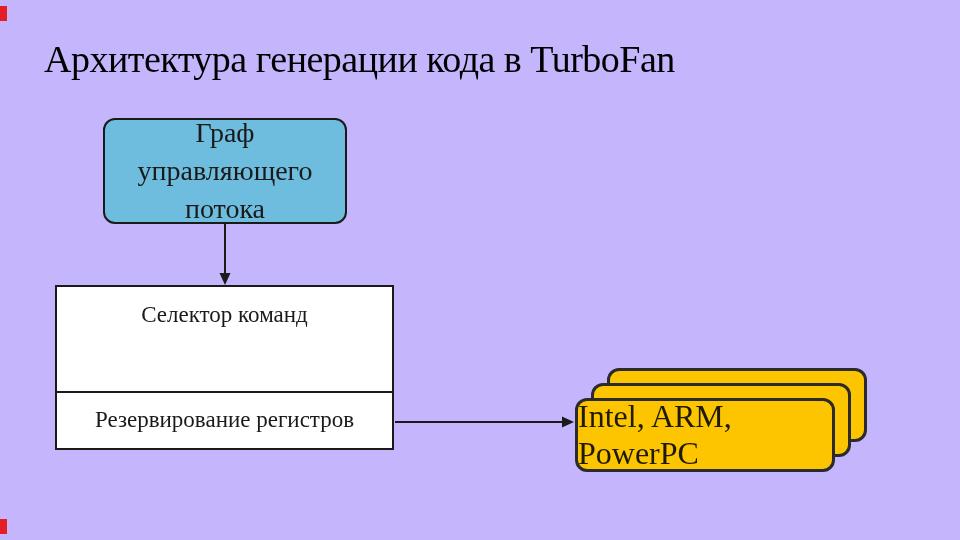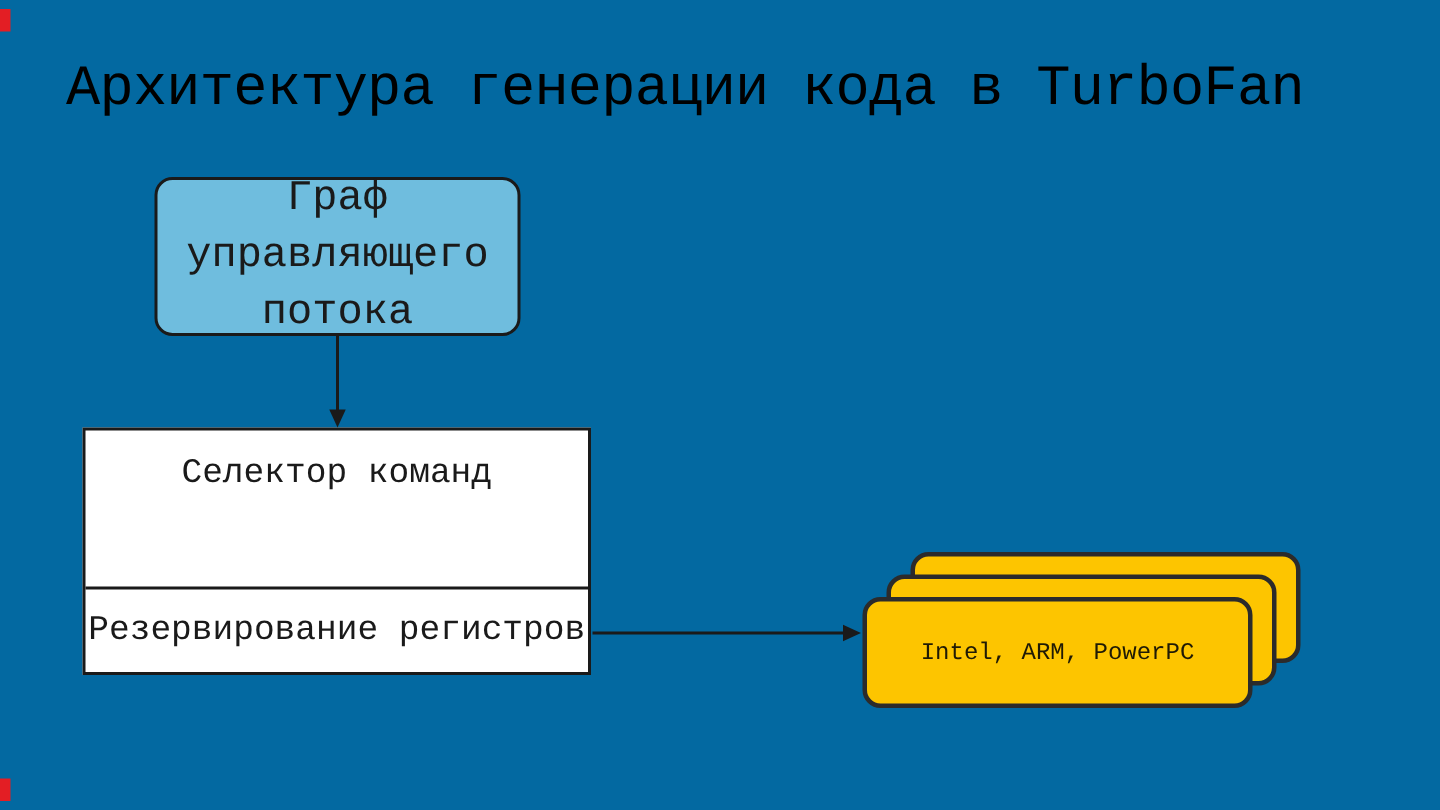--- a/index.html
+++ b/index.html
@@ -4,23 +4,23 @@
 <style>
   html, body {
     margin: 0;
     padding: 0;
     background: #ffffff;
   }
   .slide {
     position: relative;
     width: 960px;
     height: 540px;
-    background: #0369a1;
+    background: #c4b5fd;
     overflow: hidden;
-    font-family: Liberation Mono, monospace;
+    font-family: Liberation Serif, serif;
     color: #1a1a1a;
   }
   .corner-mark {
     position: absolute;
     left: 0;
     width: 7px;
     height: 15px;
     background: var(--accent-red, #E31E24);
   }
   .corner-mark.top { top: 6px; }
@@ -88,21 +88,21 @@
     border: 3px solid #2b2b2b;
     border-radius: 12px;
   }
   .card.back2  { left: 607px; top: 368px; }
   .card.back1  { left: 591px; top: 383px; }
   .card.front  {
     left: 575px; top: 398px;
     display: flex;
     align-items: center;
     justify-content: center;
-    font-size: 16px;
+    font-size: 32px;
     color: #1f1a05;
   }
   .arrows {
     position: absolute;
     left: 0;
     top: 0;
     pointer-events: none;
   }
   .arrows line {
     stroke: var(--outline, #1a1a1a);

